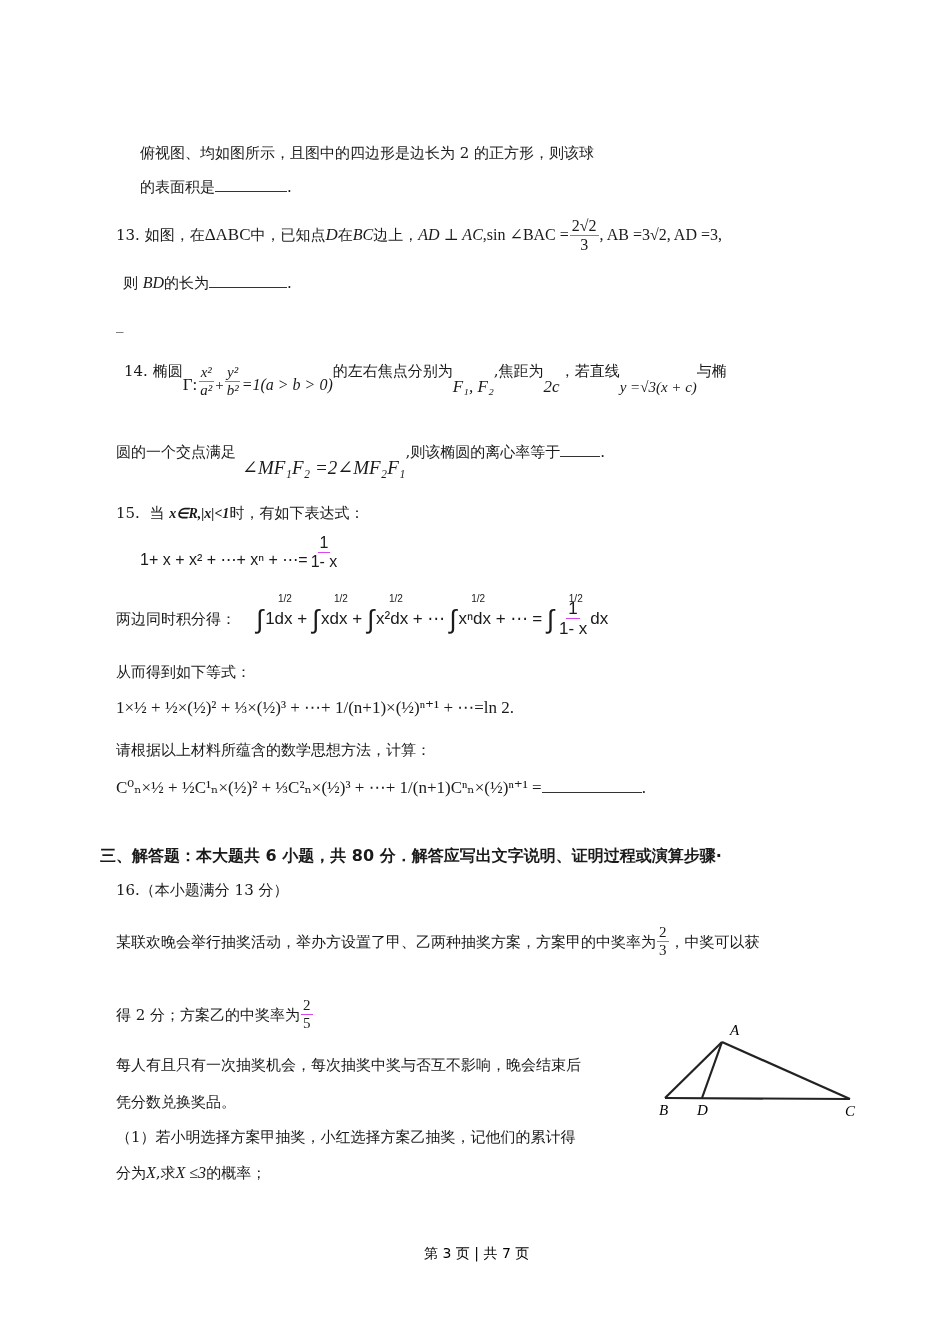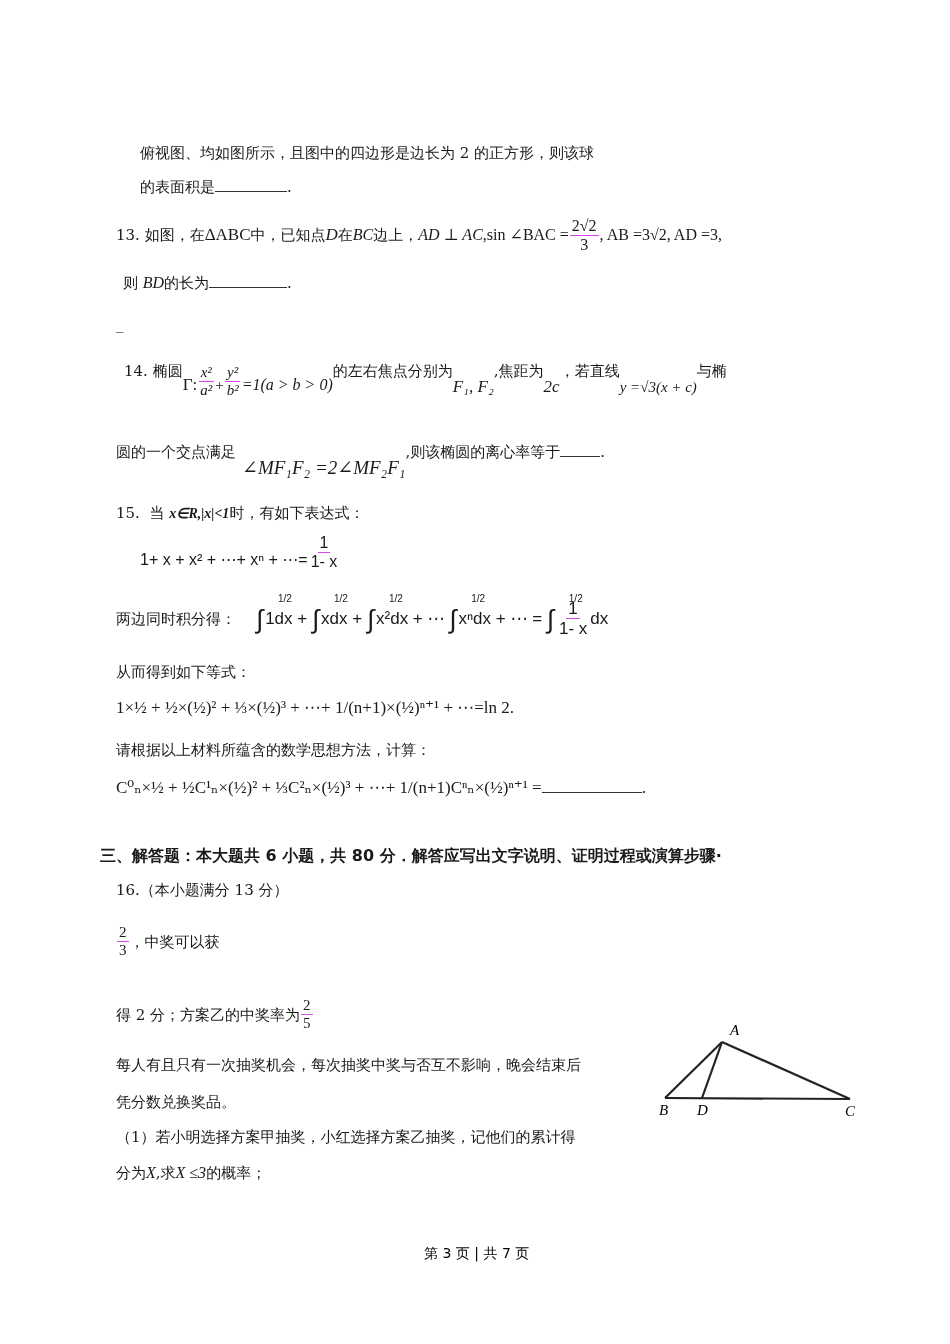--- a/index.html
+++ b/index.html
@@ -113,20 +113,21 @@
 <div class="abs t mr" style="left:116px; top:698px; font-size:17px;">1×½ + ½×(½)² + ⅓×(½)³ + ⋯+ 1/(n+1)×(½)ⁿ⁺¹ + ⋯=ln 2.</div>
 <div class="abs t" style="left:116px; top:740px;">请根据以上材料所蕴含的数学思想方法，计算：</div>
 <div class="abs t mr" style="left:116px; top:778px; font-size:17px;">
   <span>C⁰ₙ×½ + ½C¹ₙ×(½)² + ⅓C²ₙ×(½)³ + ⋯+ 1/(n+1)Cⁿₙ×(½)ⁿ⁺¹ =</span><span class="blank" style="width:100px;"></span><span>.</span>
 </div>
 
 <div class="abs bold" style="left:100px; top:846px; font-size:16px; line-height:20px;">三、解答题：本大题共 6 小题，共 80 分．解答应写出文字说明、证明过程或演算步骤·</div>
 
 <div class="abs t" style="left:116px; top:880px;">16.（本小题满分 13 分）</div>
 <div class="abs t" style="left:116px; top:925px; display:flex; align-items:center;">
+  <span>某联欢晚会举行抽奖活动，举办方设置了甲、乙两种抽奖方案，方案甲的中奖率为</span>
   <span class="frac mr" style="font-size:15px;">
     <span class="num">2</span>
     <span class="den">3</span>
   </span>
   <span>，中奖可以获</span>
 </div>
 <div class="abs t" style="left:116px; top:998px; display:flex; align-items:center;">
   <span>得 2 分；方案乙的中奖率为</span>
   <span class="frac mr" style="font-size:15px;">
     <span class="num">2</span>

